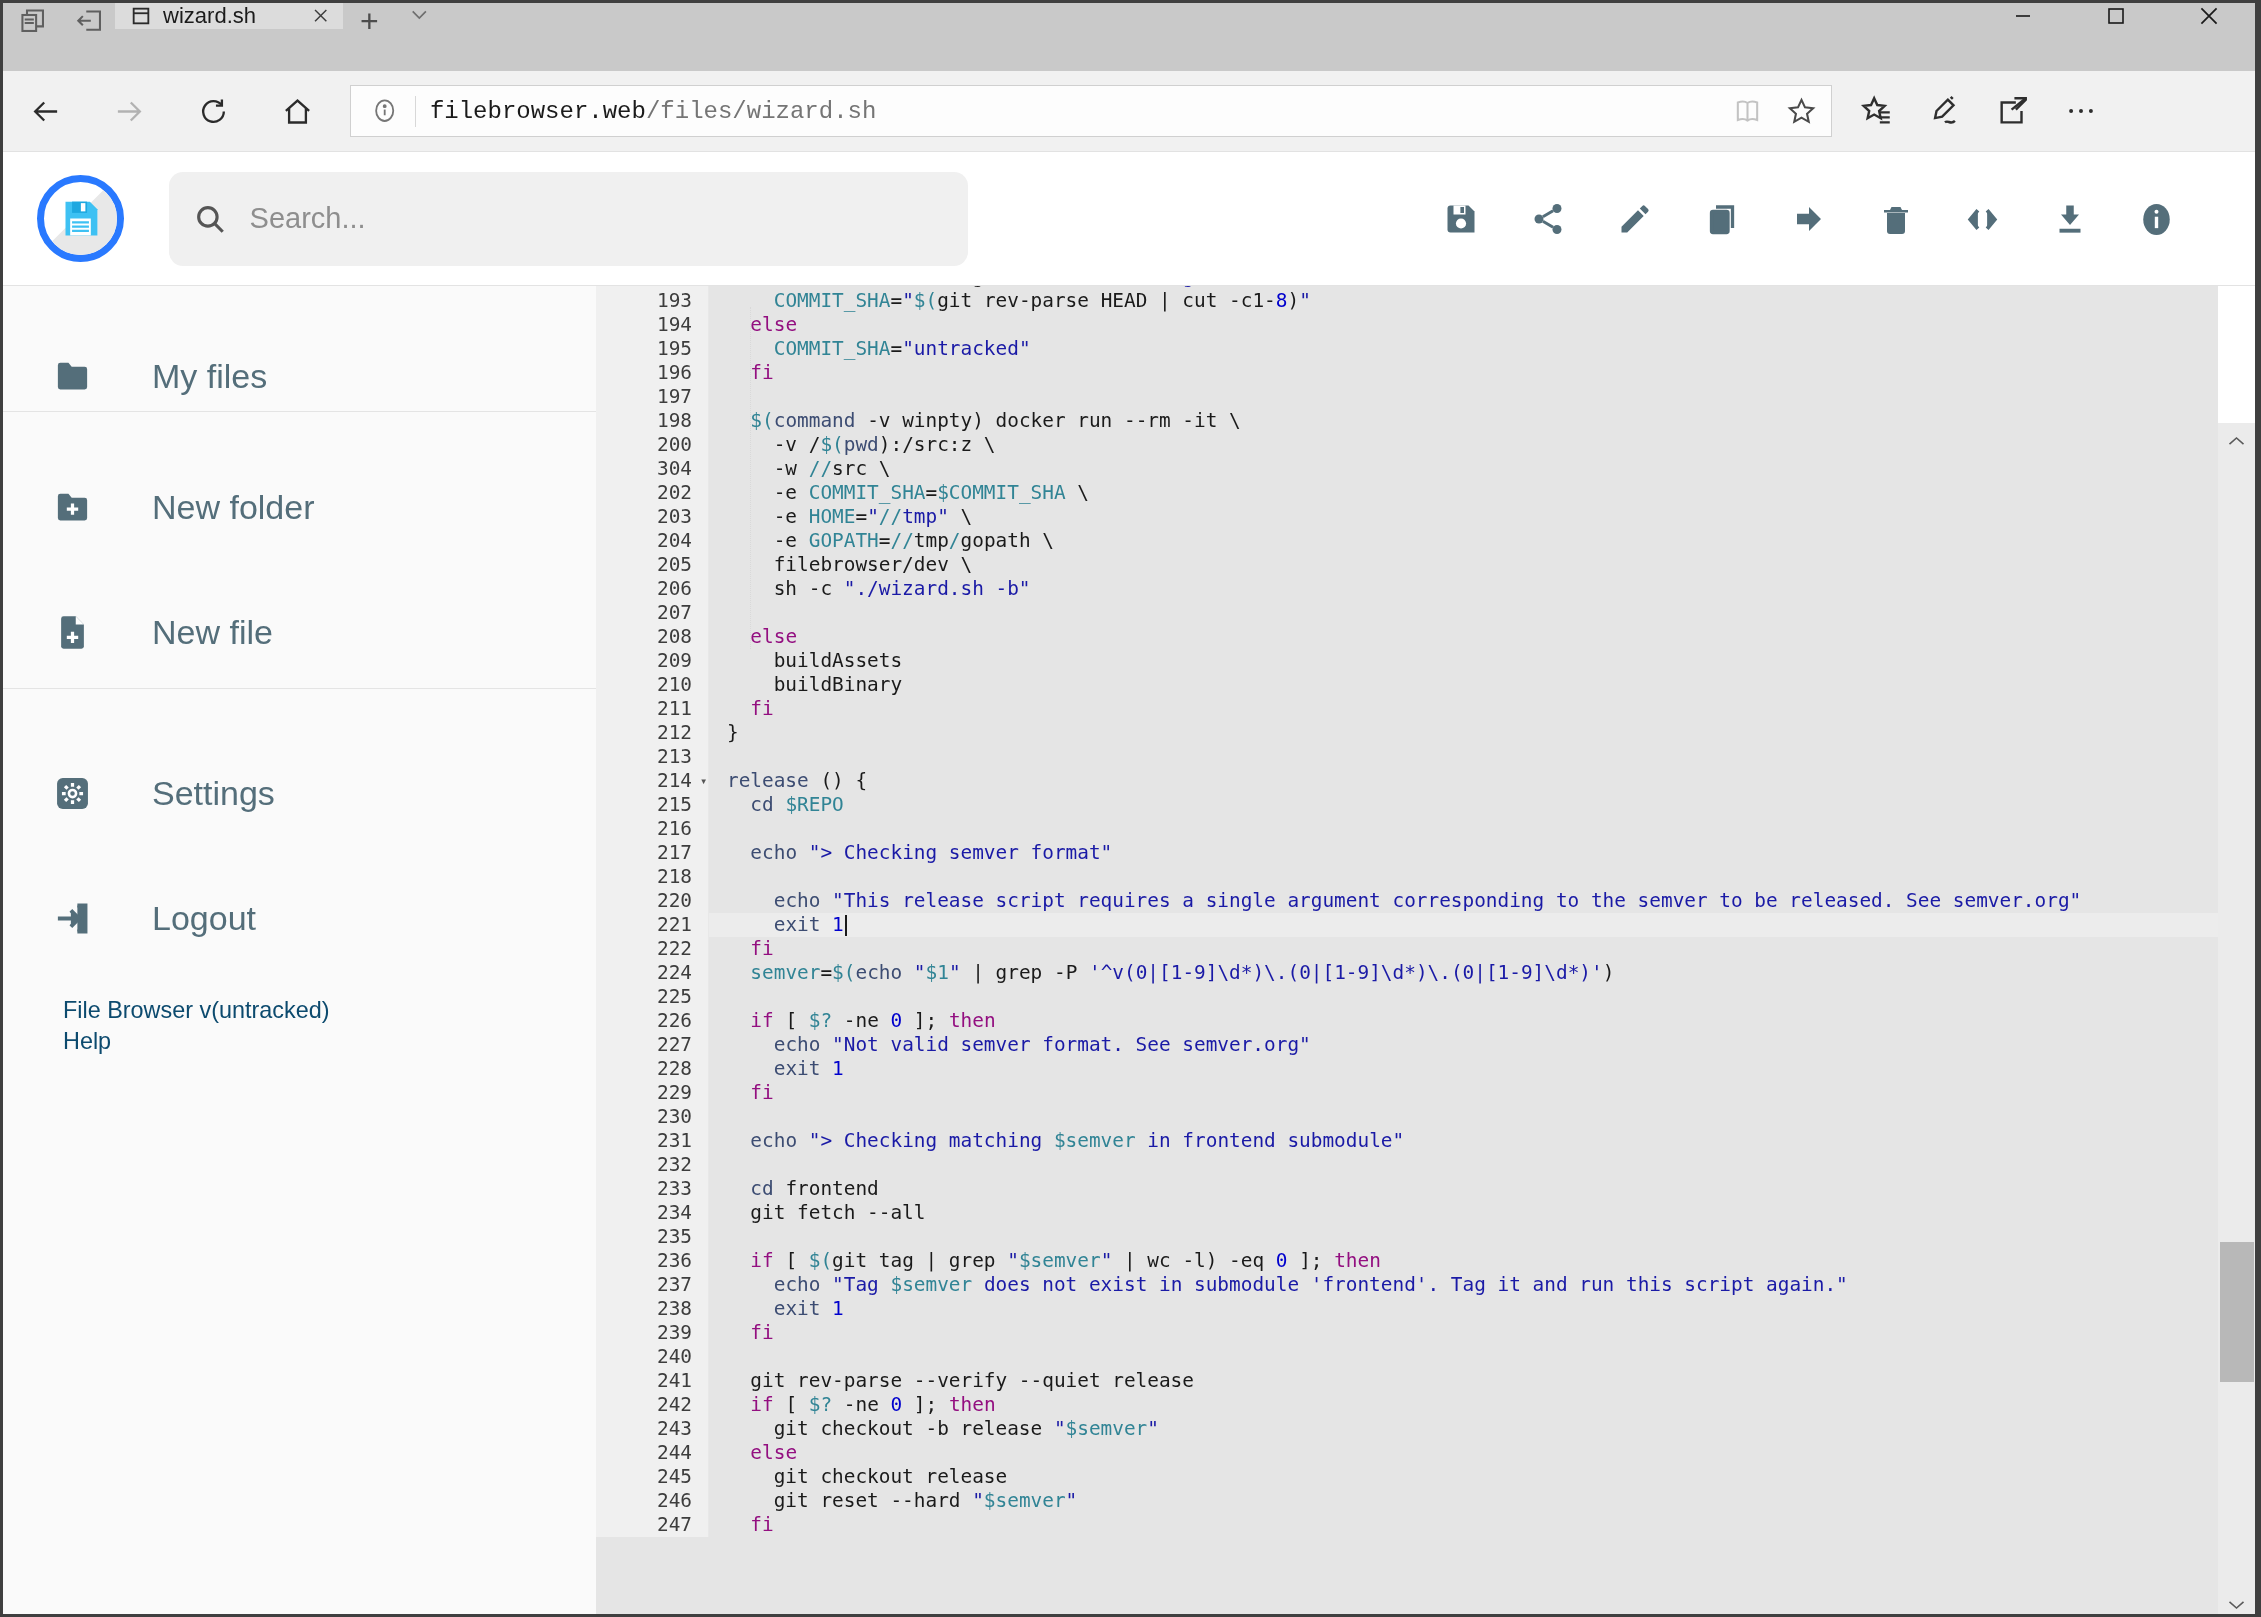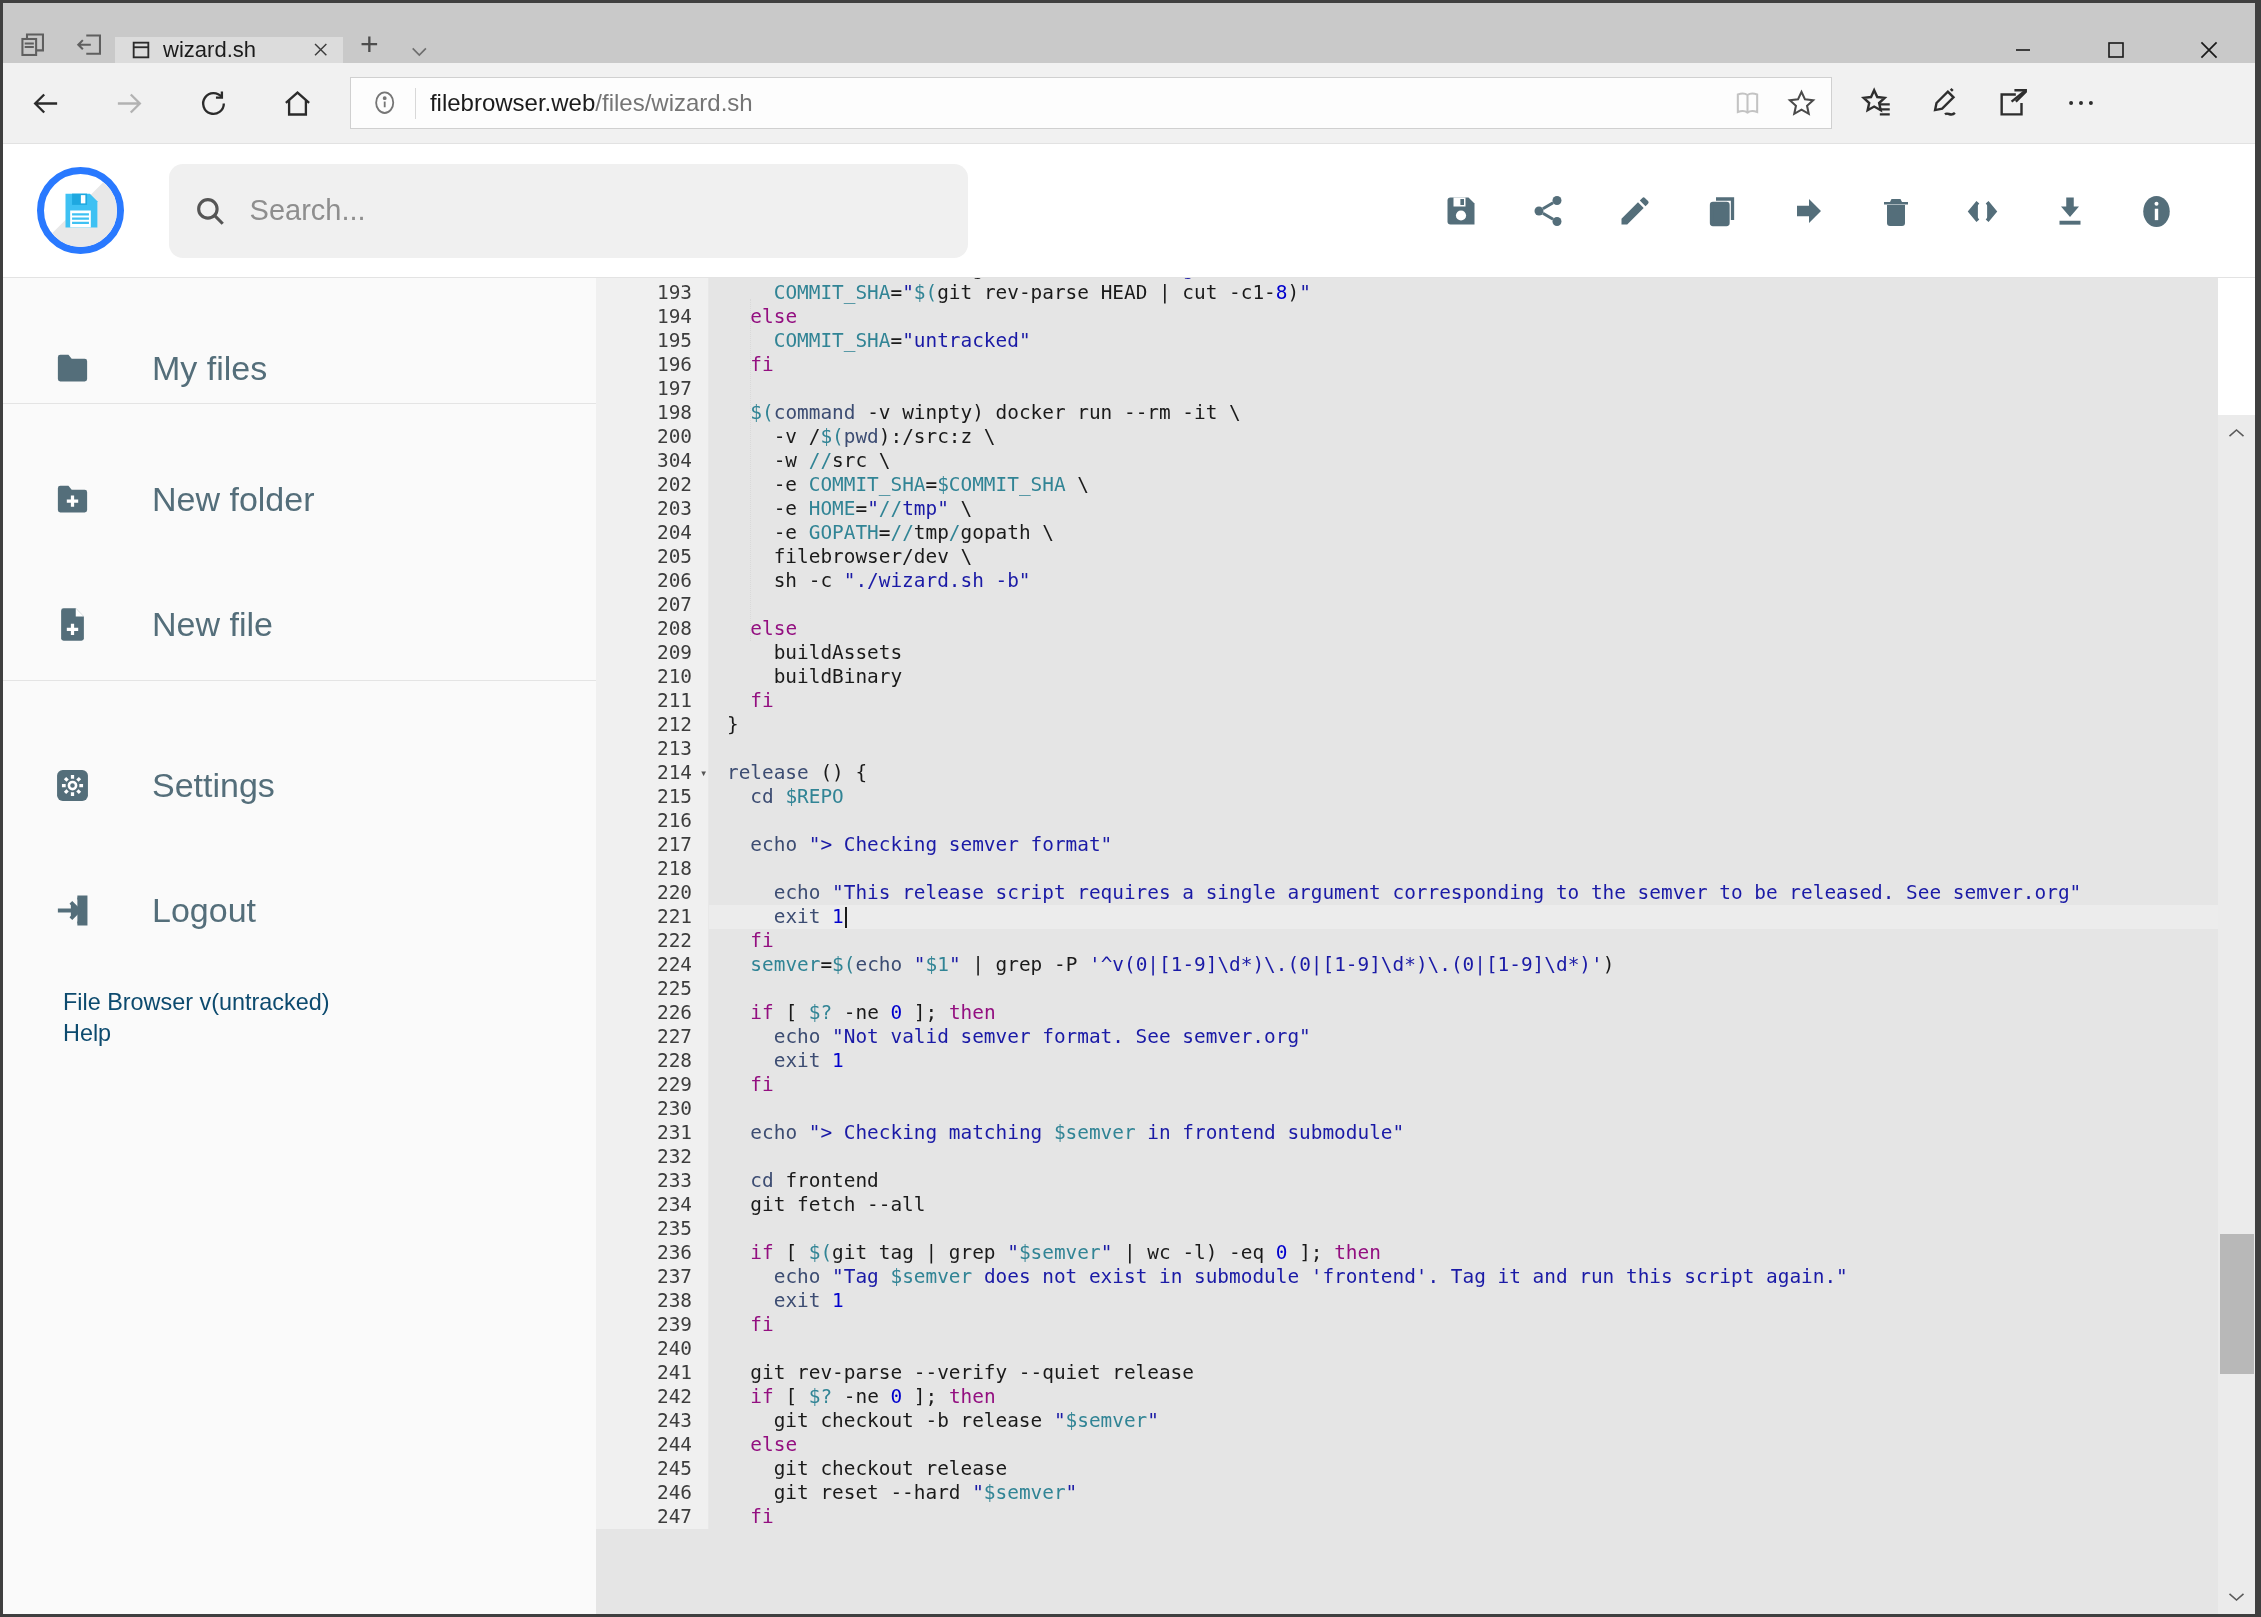--- a/index.html
+++ b/index.html
@@ -2,34 +2,34 @@
 <html style="--accent: #546E7A; --logo-ring: #2979ff; --c-plain: #1a1a1a; --c-keyword: #930f80; --c-string: #1a1aa6; --c-variable: #318495; --c-builtin: #3c4c72; --c-number: #0000cd;font-size:13px"><head>
 <meta charset="utf-8">
 <style>
   * { margin:0; padding:0; box-sizing:border-box; }
   html,body { width:2261px; height:1617px; overflow:hidden; background:#222;
     font-family:"Liberation Sans", sans-serif; }
   #win { position:relative; width:2261px; height:1617px;
     border:3.2px solid #3f3f3f; border-right-width:6.5px; background:#fff; overflow:hidden; }
 
   
-  .titlebar { height:60px; background:#c9c9c9; display:flex; align-items:flex-end; }
+  .titlebar { height:68px; background:#c9c9c9; display:flex; align-items:flex-start; }
   .tb-icons { display:flex; align-items:center; padding:0 8px 0 11.3px; gap:21px; }
   .tb-btn { width:36px; height:36px; display:flex; align-items:center; justify-content:center; cursor:default; }
   .tab { width:228px; background:#dcdcdc; display:flex; align-items:center; padding:0 13px 0 14.5px; gap:11.3px; }
   .tab-title { font-size:22px; color:#1b1b1b; flex:1; white-space:nowrap; overflow:hidden; }
   .newtab { width:52px; display:flex; align-items:center; justify-content:center; font-size:32px; font-weight:200; color:#4d4d4d; }
   .tabchev { width:47px; display:flex; align-items:center; justify-content:center; color:#6b6b6b; }
   .tb-spacer { flex:1; }
   .winctl { display:flex; }
   .winctl .wbtn { width:93px; display:flex; align-items:center; justify-content:center; color:#1a1a1a; }
 
   
   .navbar { height:81px; background:#f1f1f1; border-bottom:0.8px solid #e2e2e2;
-    display:flex; align-items:center; }
+    display:flex; align-items:center;font-family:Liberation Mono, monospace; }
   .nav-btn { width:84px; height:81px; display:flex; align-items:center; justify-content:center; }
   .addressbar { height:52px; flex:1; margin:0 27.4px 0 11.3px; background:#fdfdfd; border:1.6px solid #d0d0d0;
     display:flex; align-items:center; padding:0 11.3px; max-width:1482px; }
   .addr-info { display:flex; align-items:center; justify-content:center; width:44px; color:#767676; }
   .addr-sep { width:0.8px; height:31px; background:#d8d8d8; margin:0 14.5px 0 8px; }
   .addr-url { flex:1; font-size:24px; white-space:nowrap; overflow:hidden; }
   .addr-url .domain { color:#1b1b1b; }
   .addr-url .path { color:#757575; }
   .addr-right { display:flex; align-items:center; gap:24px; padding-right:3.2px; }
   .hub-icons { display:flex; align-items:center; gap:34px; padding-right:29px; }

